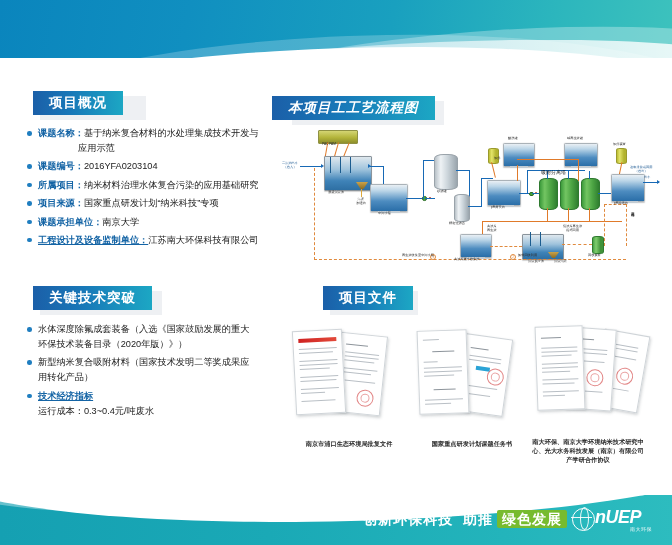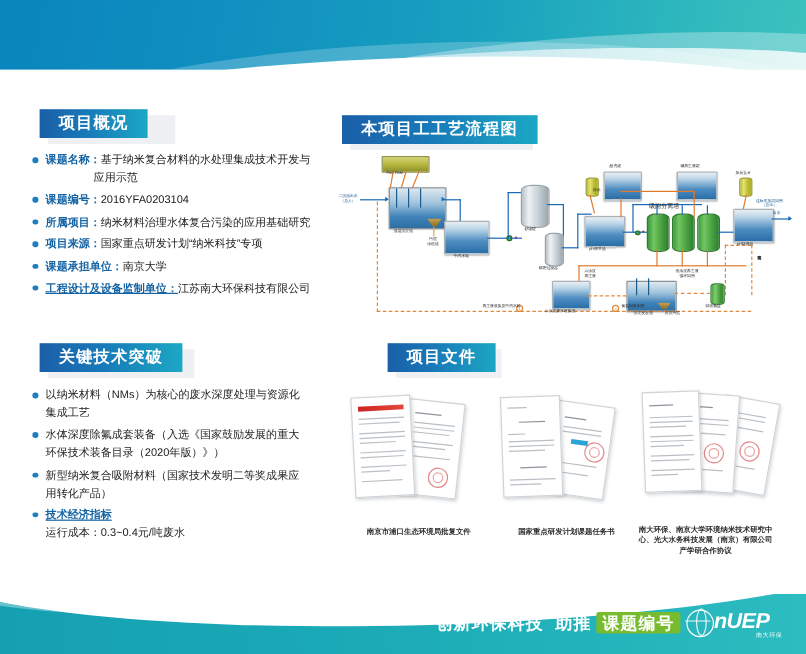--- a/index.html
+++ b/index.html
@@ -425,39 +425,35 @@
     <div class="bullet-row">
       <span class="lbl-ul">工程设计及设备监制单位：</span><span class="val">江苏南大环保科技有限公司</span>
     </div>
   </div>
 
   <div class="badge-shadow" style="left:40px; top:291px; width:122px;"></div>
   <div class="badge" style="left:33px; top:286px;">关键技术突破</div>
 
   <div class="bullet-list" style="left:26px; top:322px; width:252px;">
     <div class="bullet-row">
-      <span>以纳米材料（NMs）为核心的废水深度处理与资源化</span>
-      <div>集成工艺</div>
-    </div>
-    <div class="bullet-row">
       <span>水体深度除氟成套装备（入选《国家鼓励发展的重大</span>
       <div>环保技术装备目录（2020年版）》）</div>
     </div>
     <div class="bullet-row">
       <span>新型纳米复合吸附材料（国家技术发明二等奖成果应</span>
       <div>用转化产品）</div>
     </div>
     <div class="bullet-row">
       <span class="lbl-ul">技术经济指标</span>
       <div class="indent-sub" style="padding-left:0;">运行成本：0.3~0.4元/吨废水</div>
     </div>
   </div>
 
   <div class="badge-shadow" style="left:292px; top:101px; width:152px;"></div>
-  <div class="badge" style="left:285px; top:96px;">本项目工工艺流程图</div>
+  <div class="badge" style="left:272px; top:96px;font-style:italic;">本项目工工艺流程图</div>
 
   <div class="diagram">
 
     <div class="pipe" style="left:18px; top:40px; width:22px; height:1.4px;"></div>
     <div class="arrow-b" style="left:39px; top:38px;"></div>
 
     <div class="dosing-pack" style="left:36px; top:4px; width:38px; height:12px;"></div>
     <div class="pipe-o" style="left:44px; top:16px; width:0.8px; height:15px; transform:rotate(10deg);"></div>
     <div class="pipe-o" style="left:54px; top:16px; width:0.8px; height:15px; transform:rotate(16deg);"></div>
     <div class="pipe-o" style="left:64px; top:16px; width:0.8px; height:15px; transform:rotate(22deg);"></div>
@@ -666,21 +662,21 @@
   <div class="doc-caption" style="left:508px; top:438px; width:160px;">
     <div>南大环保、南京大学环境纳米技术研究中</div>
     <div>心、光大水务科技发展（南京）有限公司</div>
     <div>产学研合作协议</div>
   </div>
 
   <div class="footer">
     <div class="footer-wave"></div>
     <div class="footer-wave2"></div>
     <div class="footer-slogan">
-      <span>创新环保科技</span>&nbsp;&nbsp;<span>助推</span><span class="slogan-hl">课题编号</span>
+      <span>创新环保科技</span>&nbsp;&nbsp;<span>助推</span><span class="slogan-hl">绿色发展</span>
     </div>
     <div class="logo-wrap">
       <div class="logo-globe"></div>
       <div class="logo-text">nUEP</div>
       <div class="logo-sub">南大环保</div>
     </div>
   </div>
 
 </div>
 

